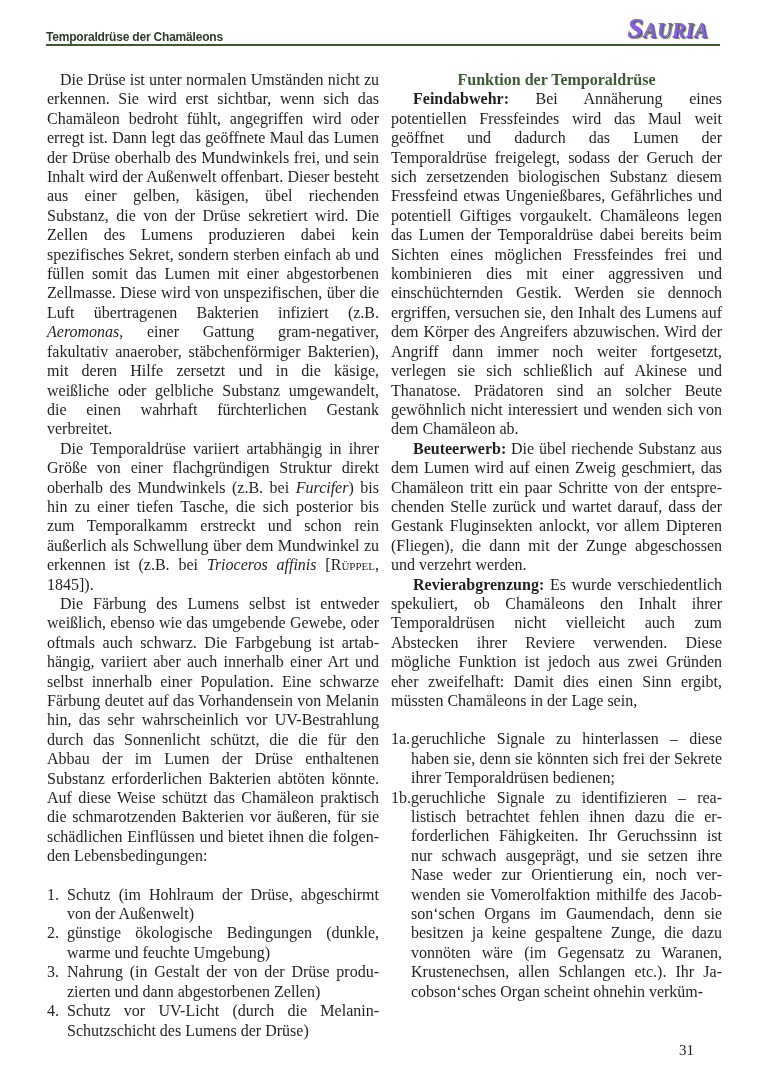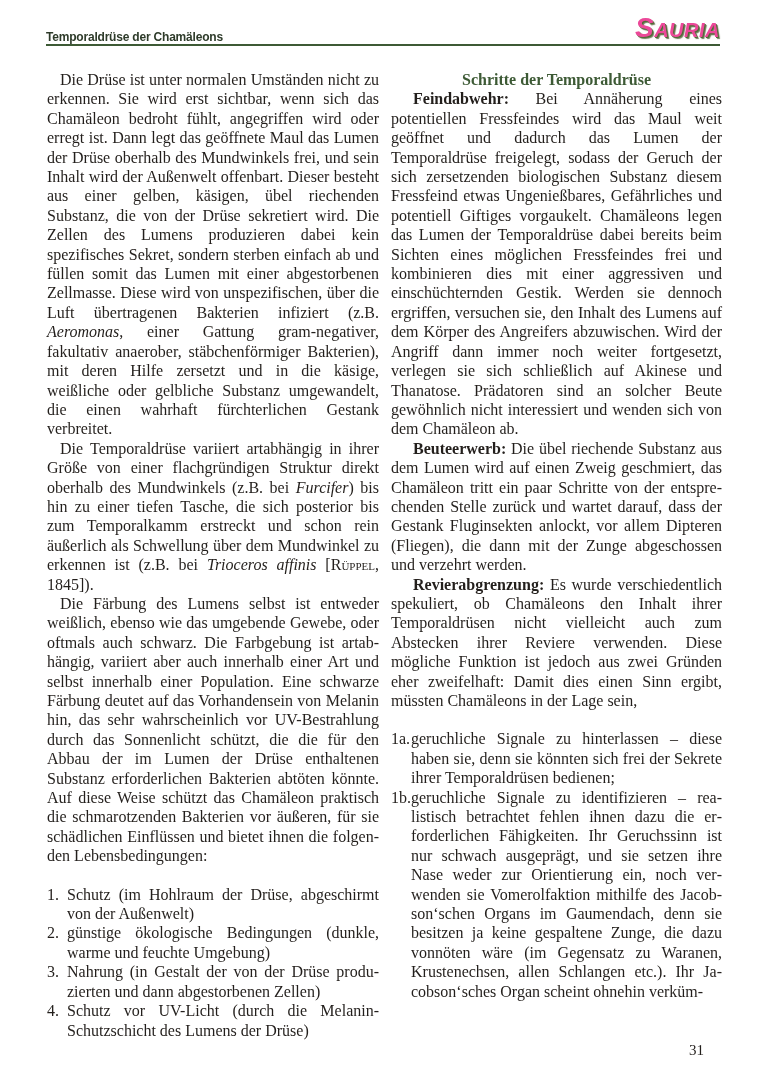--- a/index.html
+++ b/index.html
@@ -1,36 +1,36 @@
 <!DOCTYPE html>
 <html><head>
 <meta charset="utf-8">
 <style>
   html, body { margin: 0; padding: 0; background: #ffffff; }
   body { width: 766px; height: 1080px; position: relative; overflow: hidden; font-family: "Liberation Serif", serif; color: #231f1c; }
   .header { position: absolute; left: 46px; top: 22px; width: 674px; height: 24px; }
   .header-title { position: absolute; left: 0; top: 8px; font-family: "Liberation Sans", sans-serif; font-weight: bold; font-size: 12px; color: #2e3b2a; letter-spacing: -0.2px; }
   .header-rule { position: absolute; left: 0; top: 22px; width: 674px; height: 2px; background: #3d5a35; }
-  .logo { position: absolute; right: 0; top: -4px; font-family: Liberation Sans, sans-serif; font-weight: bold; font-size: 20px; color: #ec4899; letter-spacing: 0.5px; text-shadow: 1px 1px 0 #4f6a35, 2px 2px 1px #6f7d5a; font-style: italic; }
+  .logo { position: absolute; right: 12px; top: -4px; font-family: Liberation Serif, serif; font-weight: bold; font-size: 20px; color: #8b5cf6; letter-spacing: 0.5px; text-shadow: 1px 1px 0 #4f6a35, 2px 2px 1px #6f7d5a; font-style: italic; }
   .logo .big { font-size: 28px; line-height: 20px; }
   .col { position: absolute; top: 70px; width: 332px; font-size: 16px; line-height: 19.4px; text-align: justify; hyphens: manual; }
   .col.left { left: 47px; }
   .col.right { left: 391px; width: 331px; }
   p { margin: 0; }
   p.indent { text-indent: 13px; }
   .section-title { text-align: center; font-weight: bold; color: #3d5a35; margin: 0; }
   b.term { font-weight: bold; margin-left: 22px; }
   ol.num { list-style: none; margin: 0; padding: 0; }
   ol.num li { position: relative; padding-left: 20px; }
   ol.num li .n { position: absolute; left: 0; }
   .gap { height: 19px; }
   .alist { margin: 0; padding: 0; list-style: none; }
   .alist li { position: relative; padding-left: 20px; }
   .alist li .n { position: absolute; left: 0; }
-  .page-num { position: absolute; left: 679px; top: 1042px; font-size: 15px; margin-left: 10px; }
+  .page-num { position: absolute; left: 679px; top: 1042px; font-size: 15px; }
   i { font-style: italic; }
   .sc { font-variant: small-caps; }
 </style>
 </head>
 <body>
 
 <div class="header">
   <span class="header-title">Temporaldrüse der Chamäleons</span>
   <span class="logo"><span class="big">S</span><span>AURIA</span></span>
   <div class="header-rule"></div>
@@ -43,21 +43,21 @@
   <div class="gap"></div>
   <ol class="num">
     <li><span class="n">1.</span><span>Schutz (im Hohlraum der Drüse, abgeschirmt von der Außenwelt)</span></li>
     <li><span class="n">2.</span><span>günstige ökologische Bedingungen (dunkle, warme und feuchte Umgebung)</span></li>
     <li><span class="n">3.</span><span>Nahrung (in Gestalt der von der Drüse produ­zierten und dann abgestorbenen Zellen)</span></li>
     <li><span class="n">4.</span><span>Schutz vor UV-Licht (durch die Melanin-Schutz­schicht des Lumens der Drüse)</span></li>
   </ol>
 </div>
 
 <div class="col right">
-  <p class="section-title">Schritte der Temporaldrüse</p>
+  <p class="section-title">Funktion der Temporaldrüse</p>
   <p><b class="term">Feindabwehr:</b><span> Bei Annäherung eines potentiellen Fressfeindes wird das Maul weit geöffnet und da­durch das Lumen der Temporaldrüse freigelegt, so­dass der Geruch der sich zersetzenden biologischen Substanz diesem Fressfeind etwas Ungenießbares, Gefährliches und potentiell Giftiges vorgaukelt. Chamäleons legen das Lumen der Temporaldrüse dabei bereits beim Sichten eines möglichen Fress­feindes frei und kombinieren dies mit einer aggres­siven und einschüchternden Gestik. Werden sie dennoch ergriffen, versuchen sie, den Inhalt des Lumens auf dem Körper des Angreifers abzuwi­schen. Wird der Angriff dann immer noch weiter fortgesetzt, verlegen sie sich schließlich auf Akinese und Thanatose. Prädatoren sind an solcher Beute gewöhnlich nicht interessiert und wenden sich von dem Chamäleon ab.</span></p>
   <p><b class="term">Beuteerwerb:</b><span> Die übel riechende Substanz aus dem Lumen wird auf einen Zweig geschmiert, das Chamäleon tritt ein paar Schritte von der entspre­chenden Stelle zurück und wartet darauf, dass der Gestank Fluginsekten anlockt, vor allem Dipteren (Fliegen), die dann mit der Zunge abgeschossen und verzehrt werden.</span></p>
   <p><b class="term">Revierabgrenzung:</b><span> Es wurde verschiedentlich spe­kuliert, ob Chamäleons den Inhalt ihrer Temporal­drüsen nicht vielleicht auch zum Abstecken ihrer Reviere verwenden. Diese mögliche Funktion ist jedoch aus zwei Gründen eher zweifelhaft: Damit dies einen Sinn ergibt, müssten Chamäleons in der Lage sein,</span></p>
   <div class="gap"></div>
   <ul class="alist">
     <li><span class="n">1a.</span><span>geruchliche Signale zu hinterlassen – diese haben sie, denn sie könnten sich frei der Sekrete ihrer Temporaldrüsen bedienen;</span></li>
     <li><span class="n">1b.</span><span>geruchliche Signale zu identifizieren – rea­listisch betrachtet fehlen ihnen dazu die er­forderlichen Fähigkeiten. Ihr Geruchssinn ist nur schwach ausgeprägt, und sie setzen ihre Nase weder zur Orientierung ein, noch ver­wenden sie Vomerolfaktion mithilfe des Jacob­son‘schen Organs im Gaumendach, denn sie besitzen ja keine gespaltene Zunge, die dazu vonnöten wäre (im Gegensatz zu Waranen, Krustenechsen, allen Schlangen etc.). Ihr Ja­cobson‘sches Organ scheint ohnehin verküm-</span></li>
   </ul>
 </div>
 

